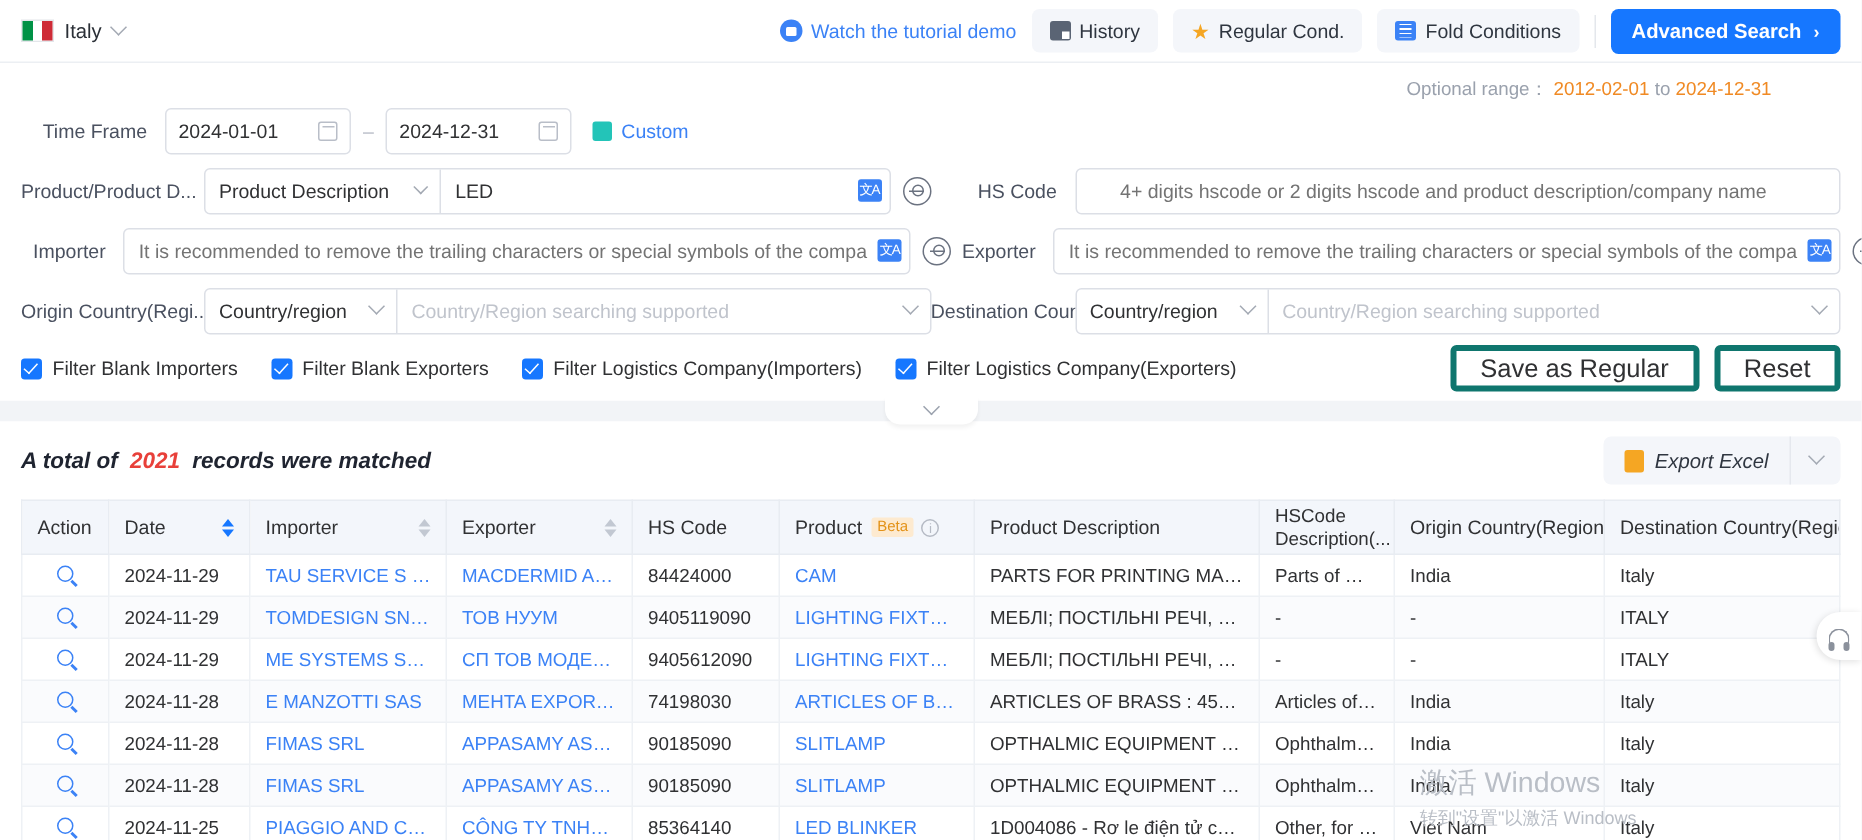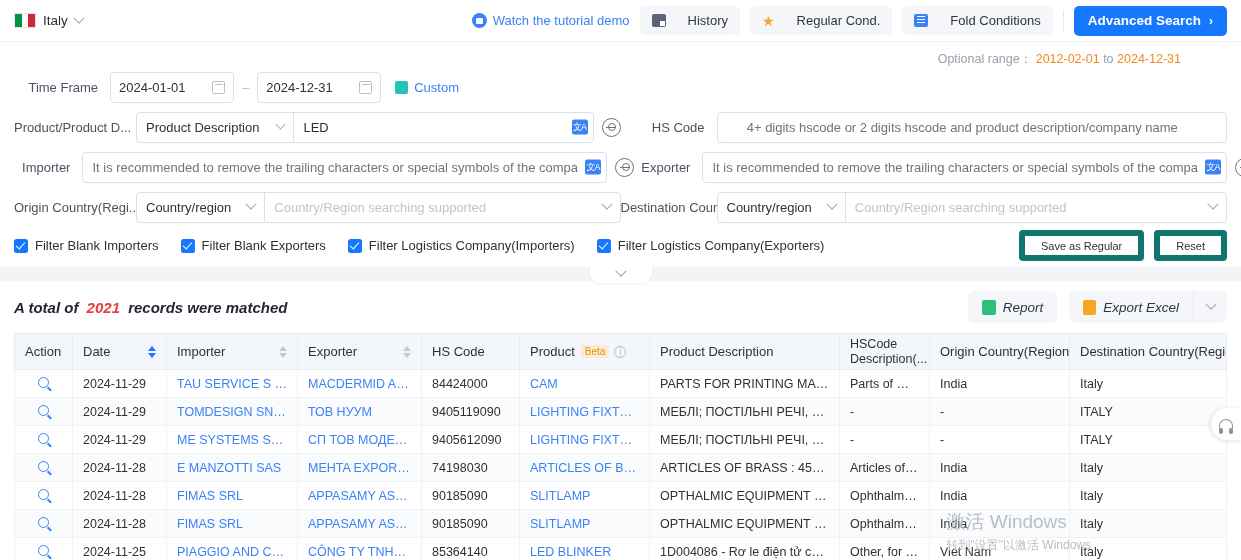--- a/index.html
+++ b/index.html
@@ -27,21 +27,21 @@
   .country-name { font-size: 13.5px; color: #2a2f36; }
   .chev { display: inline-block; width: 8px; height: 8px;
           border-right: 1.4px solid #a3a9b3; border-bottom: 1.4px solid #a3a9b3;
           transform: rotate(45deg) translate(-2px,-2px); }
   .topbar-right { margin-left: auto; display: flex; align-items: center; gap: 10px; }
   .tutorial { display: flex; align-items: center; gap: 6px; color: #3b82f6;
               font-size: 13px; cursor: pointer; }
   .tut-ic { width: 15px; height: 15px; border-radius: 50%; background: #3b82f6;
             display: inline-flex; align-items: center; justify-content: center; }
   .tut-ic::after { content: ""; width: 7px; height: 6px; background: #fff; border-radius: 1px; }
-  .hbtn { display: flex; align-items: center; gap: 22px; height: 29px; padding: 0 12px;
+  .hbtn { display: flex; align-items: center; gap: 6px; height: 29px; padding: 0 12px;
           border-radius: 5px; background: #f4f6fa; color: #2f3640; font-size: 13px;
           cursor: pointer; white-space: nowrap; }
   .hbtn .sq { width: 14px; height: 13px; border-radius: 2px; display: inline-block; }
   .sq.hist { background: #5a6474; position: relative; }
   .sq.hist::after { content: ""; position: absolute; right: 1px; bottom: 1px;
                     width: 5px; height: 5px; background: #fff; }
   .star { color: #f5a623; font-size: 14px; line-height: 1; }
   .sq.fold { background: #3b82f6; position: relative; }
   .sq.fold::after { content: ""; position: absolute; left: 3px; top: 2px; width: 8px; height: 9px;
                     background: repeating-linear-gradient(#fff 0 1px, transparent 1px 3px); }
@@ -109,22 +109,22 @@
   .checkrow { display: flex; align-items: center; margin-top: 6px; padding-bottom: 6px; }
   .ck { display: flex; align-items: center; gap: 7px; margin-right: 22px;
         font-size: 13px; color: #303133; cursor: pointer; }
   .box { width: 14px; height: 14px; border-radius: 2.5px; background: #1677ff;
          position: relative; flex: none; }
   .box::after { content: ""; position: absolute; left: 4px; top: 1px; width: 4px; height: 8px;
                 border-right: 1.7px solid #fff; border-bottom: 1.7px solid #fff;
                 transform: rotate(42deg); }
   .actions { margin-left: auto; display: flex; align-items: center; gap: 10px; }
   .obtn { height: 31px; padding: 0 16px; display: flex; align-items: center;
-          border: 6px solid #0f766e; border-radius: 4px; background: #fff;
-          font-size: 11px; color: #303133; cursor: pointer; }
+          border: 4px solid #0f766e; border-radius: 4px; background: #fff;
+          font-size: 17px; color: #303133; cursor: pointer; }
   .pbtn { height: 31px; padding: 0 24px; display: flex; align-items: center;
           background: #1677ff; color: #fff; border-radius: 4px; font-size: 13.5px; cursor: pointer; }
 
   .collapse { position: absolute; left: 50%; transform: translateX(-50%); bottom: -16px;
               width: 62px; height: 18px; background: #fff; border-radius: 0 0 10px 10px;
               display: flex; align-items: center; justify-content: center; cursor: pointer;
               box-shadow: 0 2px 3px rgba(0,0,0,.05); }
   .collapse .chev { width: 8px; height: 8px; border-color: #9aa1ad; }
 
   
@@ -361,24 +361,20 @@
   <div class="gap"></div>
 
   <div class="results">
     <div class="rhead">
       <div class="total">
         <span>A total of</span>
         <span class="num">2021</span>
         <span>records were matched</span>
       </div>
       <div class="rbtns">
-        <div class="gbtn">
-          <span class="ic-rep"></span>
-          <span>Report</span>
-        </div>
         <div class="split">
           <div class="gbtn">
             <span class="ic-xls"></span>
             <span>Export Excel</span>
           </div>
           <div class="dd">
             <span class="chev"></span>
           </div>
         </div>
       </div>

